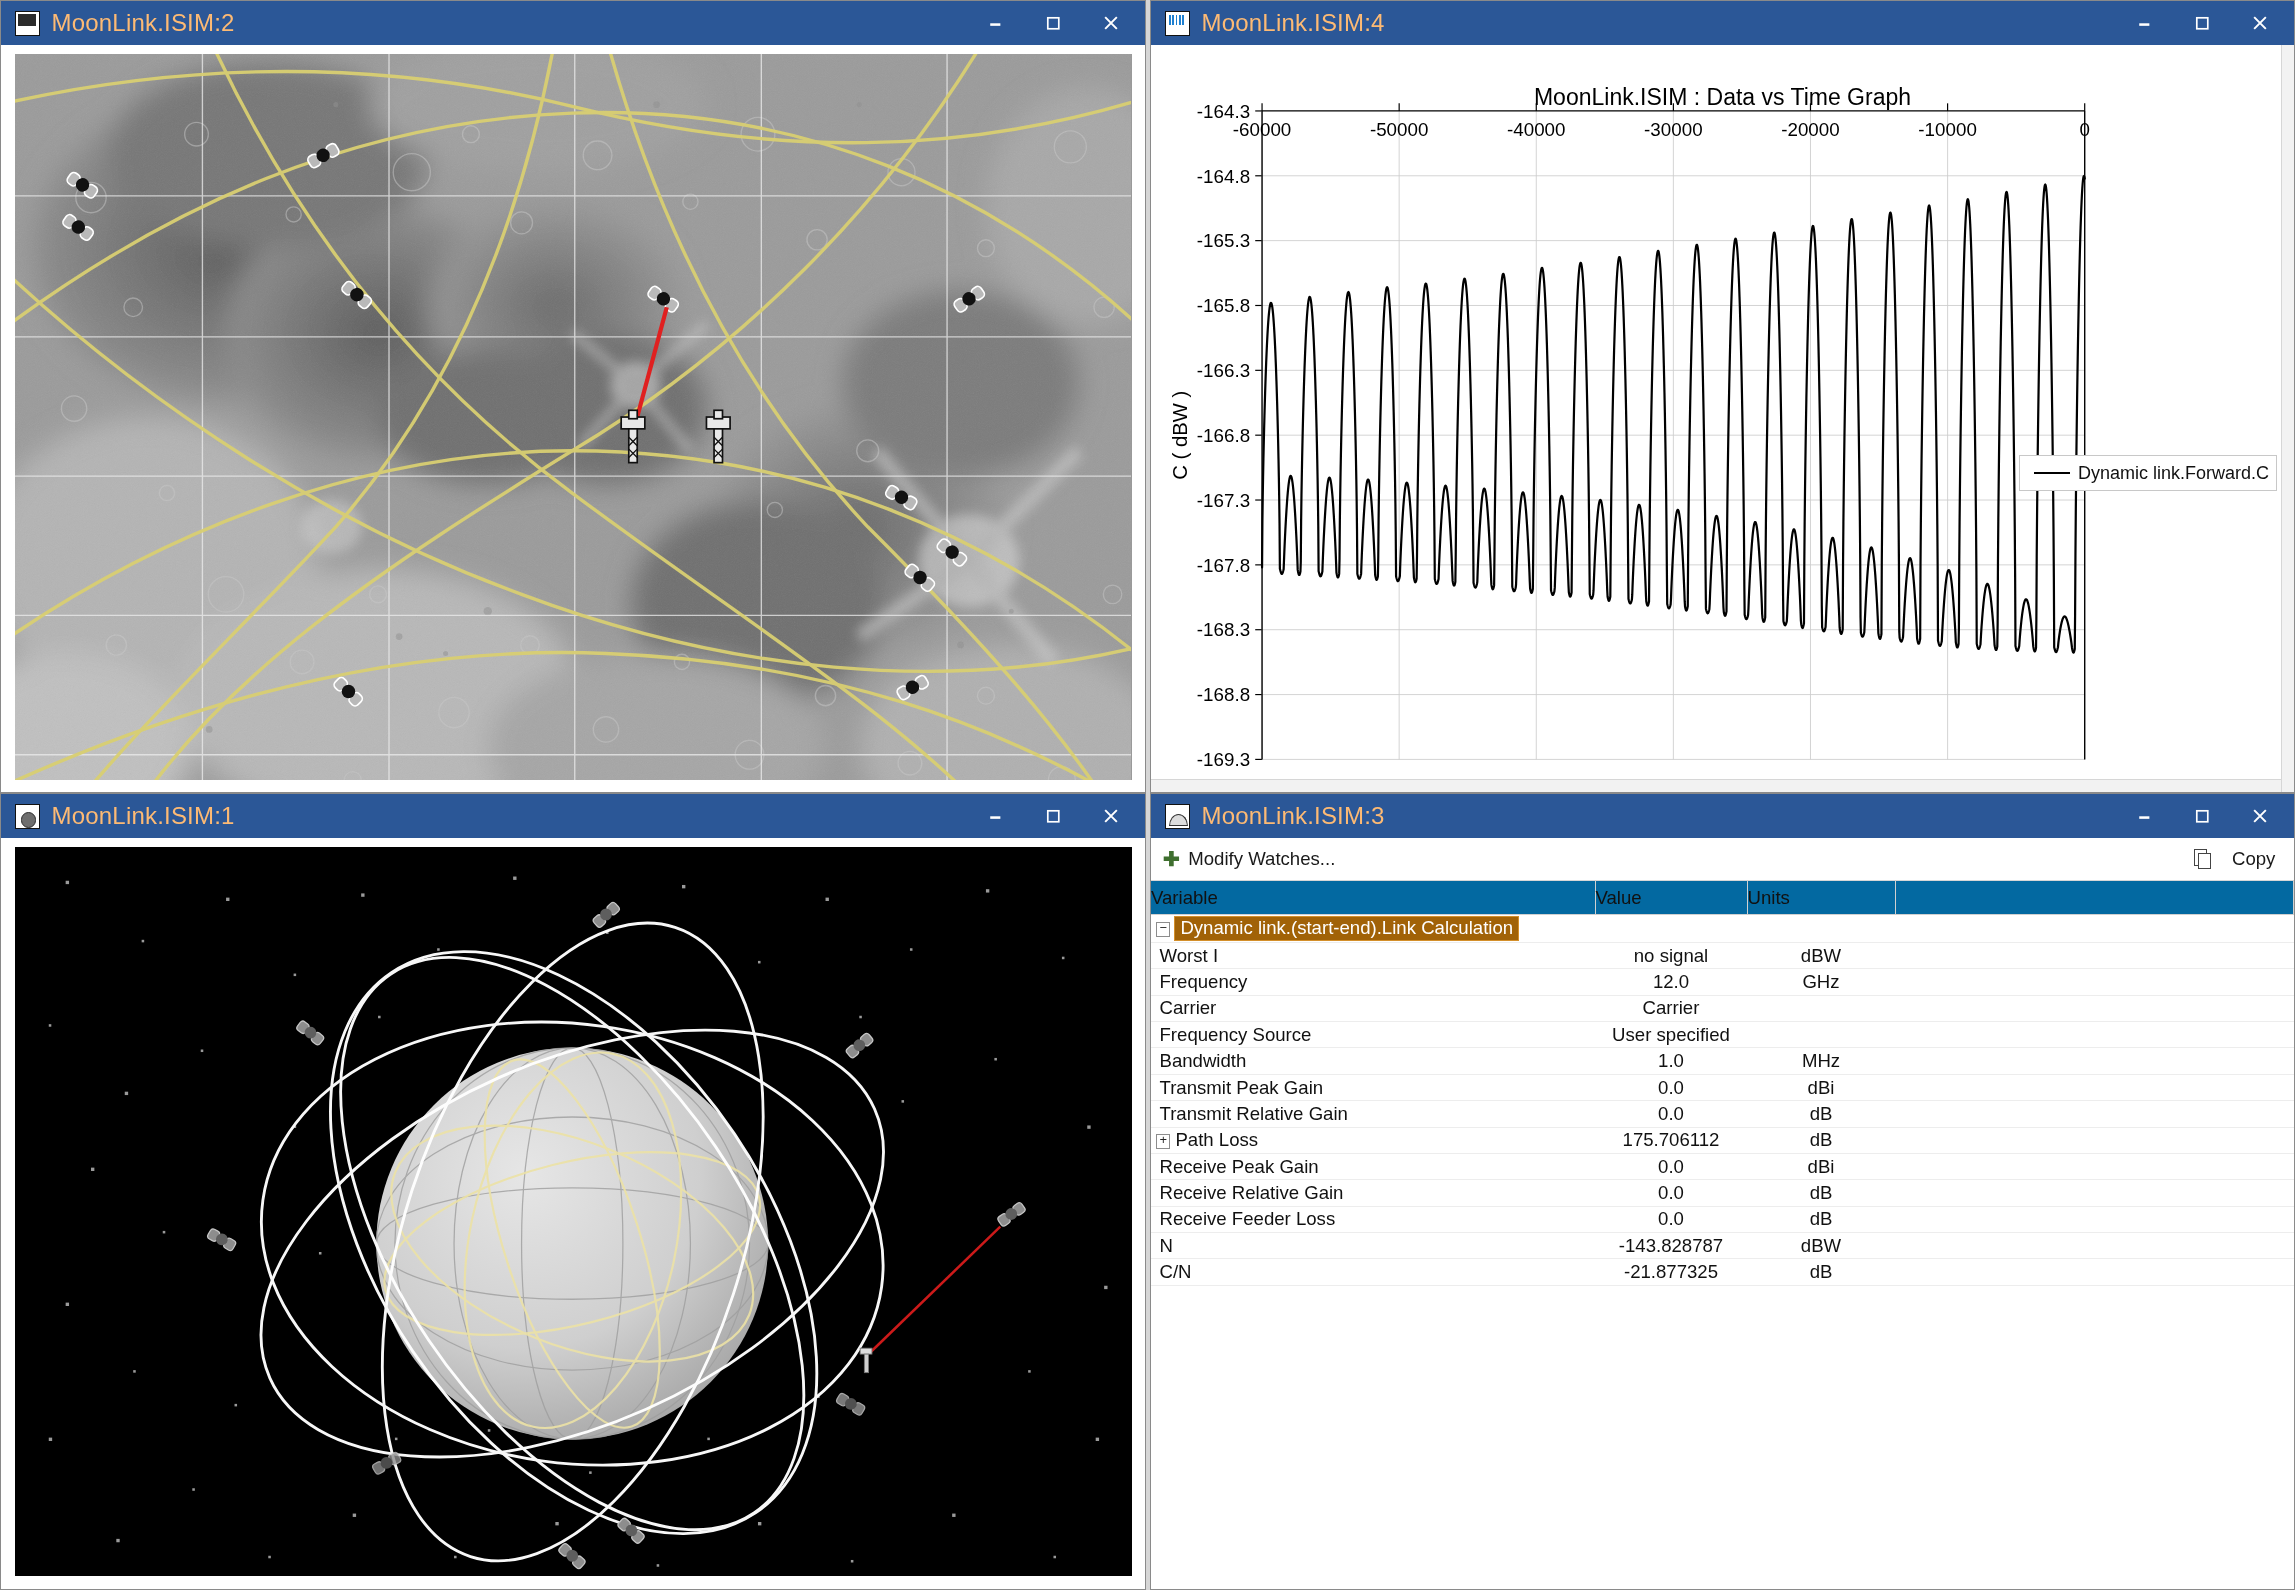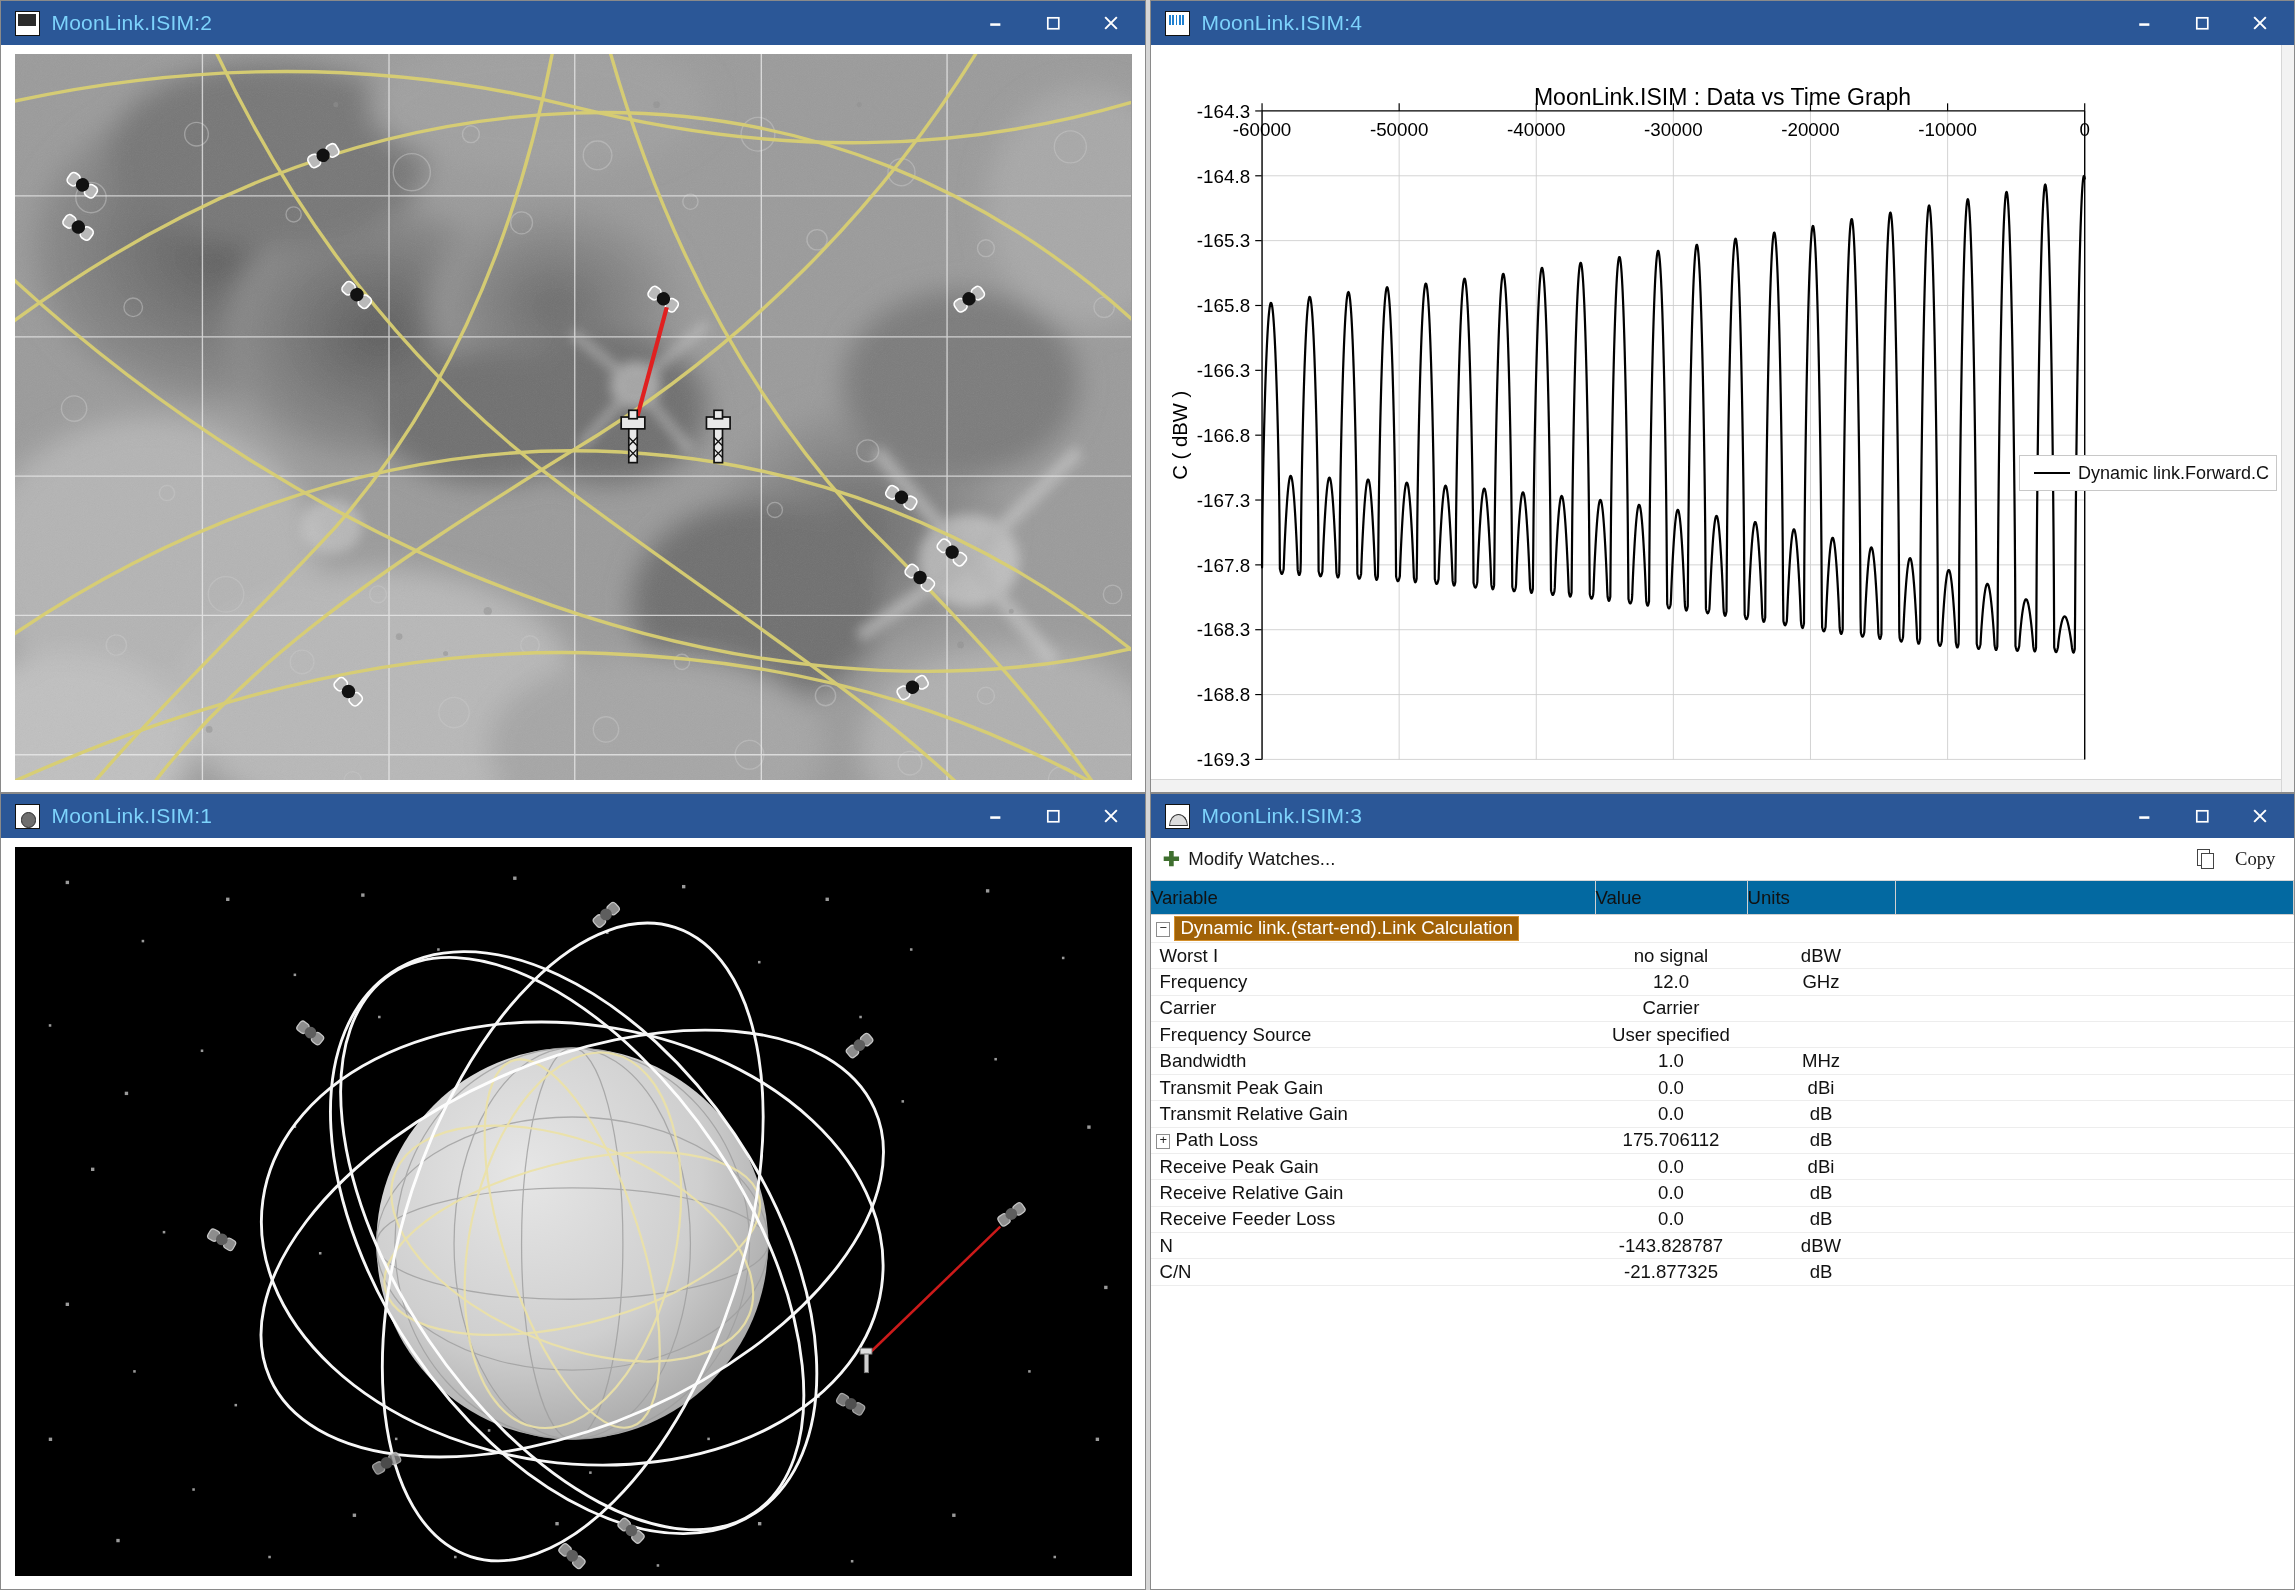--- a/index.html
+++ b/index.html
@@ -14,21 +14,21 @@
   
   .window { position: absolute; background: #ffffff; border: 0.8px solid #8a8a8a; }
   .titlebar {
     height: 44px; background: #2b5797; display: flex; align-items: center;
     padding: 0 0 0 13.5px; position: relative; user-select: none;
   }
   .titlebar .tb-icon {
     width: 25px; height: 25px; margin-right: 12px; position: relative; flex: 0 0 auto;
   }
   .titlebar .tb-title {
-    color: #7dd3fc; font-size: 21px; letter-spacing: 0.2px; white-space: nowrap;
+    color: #fdba74; font-size: 24px; letter-spacing: 0.2px; white-space: nowrap;
   }
   .win-controls { position: absolute; right: 5px; top: 0; height: 44px; display: flex; align-items: center; }
   .win-btn {
     width: 58px; height: 44px; display: flex; align-items: center; justify-content: center;
     color: #ffffff;
   }
   .win-btn svg { display:block; }
   .win-body { position: absolute; left: 0; right: 0; top: 44px; bottom: 0; background: #fff; overflow: hidden; }
 
   
@@ -80,21 +80,21 @@
 
   
   #win-watch { left: 1150px; top: 793px; width: 1145px; height: 797px; }
   .toolbar {
     height: 42px; background:#ffffff; display:flex; align-items:center;
     padding: 0 18.6px 0 12px; border-bottom:0.8px solid #ffffff; font-size:18.6px; color:#1a1a1a;
   }
   .tb-left { display:flex; align-items:center; gap:8.5px; }
   .plus-icon { color:#3f6f2f; font-size:20px; font-weight:bold; line-height:1; }
   .tb-spacer { flex:1 1 auto; }
-  .copy-item { display:flex; align-items:center; gap:21px;font-family:Liberation Serif, serif; }
+  .copy-item { display:flex; align-items:center; gap:21px; }
   .copy-glyph { width:17px; height:18.6px; position:relative; }
   .copy-glyph::before{ content:""; position:absolute; left:0; top:0; width:11px; height:14.4px; border:1.7px solid #444; background:#fff;}
   .copy-glyph::after{ content:""; position:absolute; left:4.2px; top:3.4px; width:11px; height:14.4px; border:1.7px solid #444; background:#fff;}
 
   table.watch { width:100%; border-collapse:collapse; table-layout:fixed; font-size:18.6px; }
   table.watch thead th {
     background:#0369a1; border:0.8px solid #d0d0d0; border-left:none; border-top:0.8px solid #d7d7d7;
     font-weight:normal; text-align:left; padding:5px 0; height:34px; color:#111;
   }
   table.watch td {

